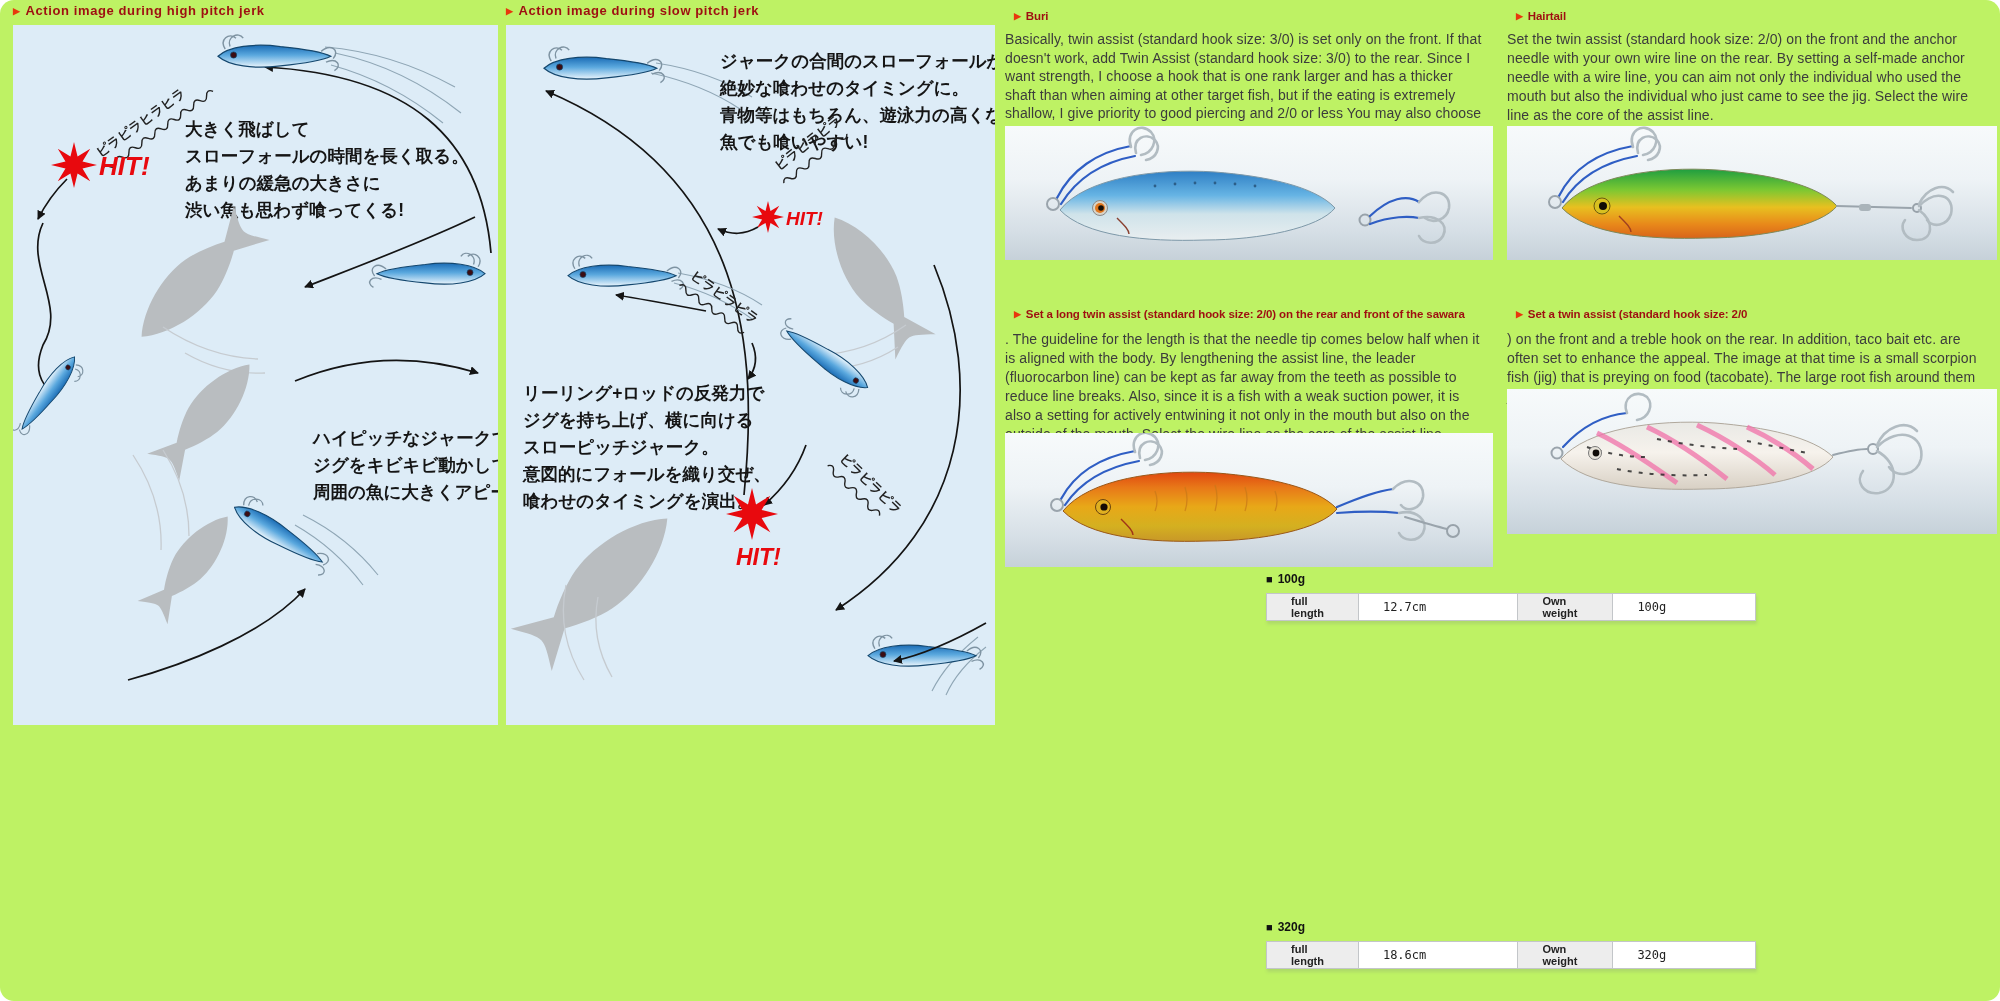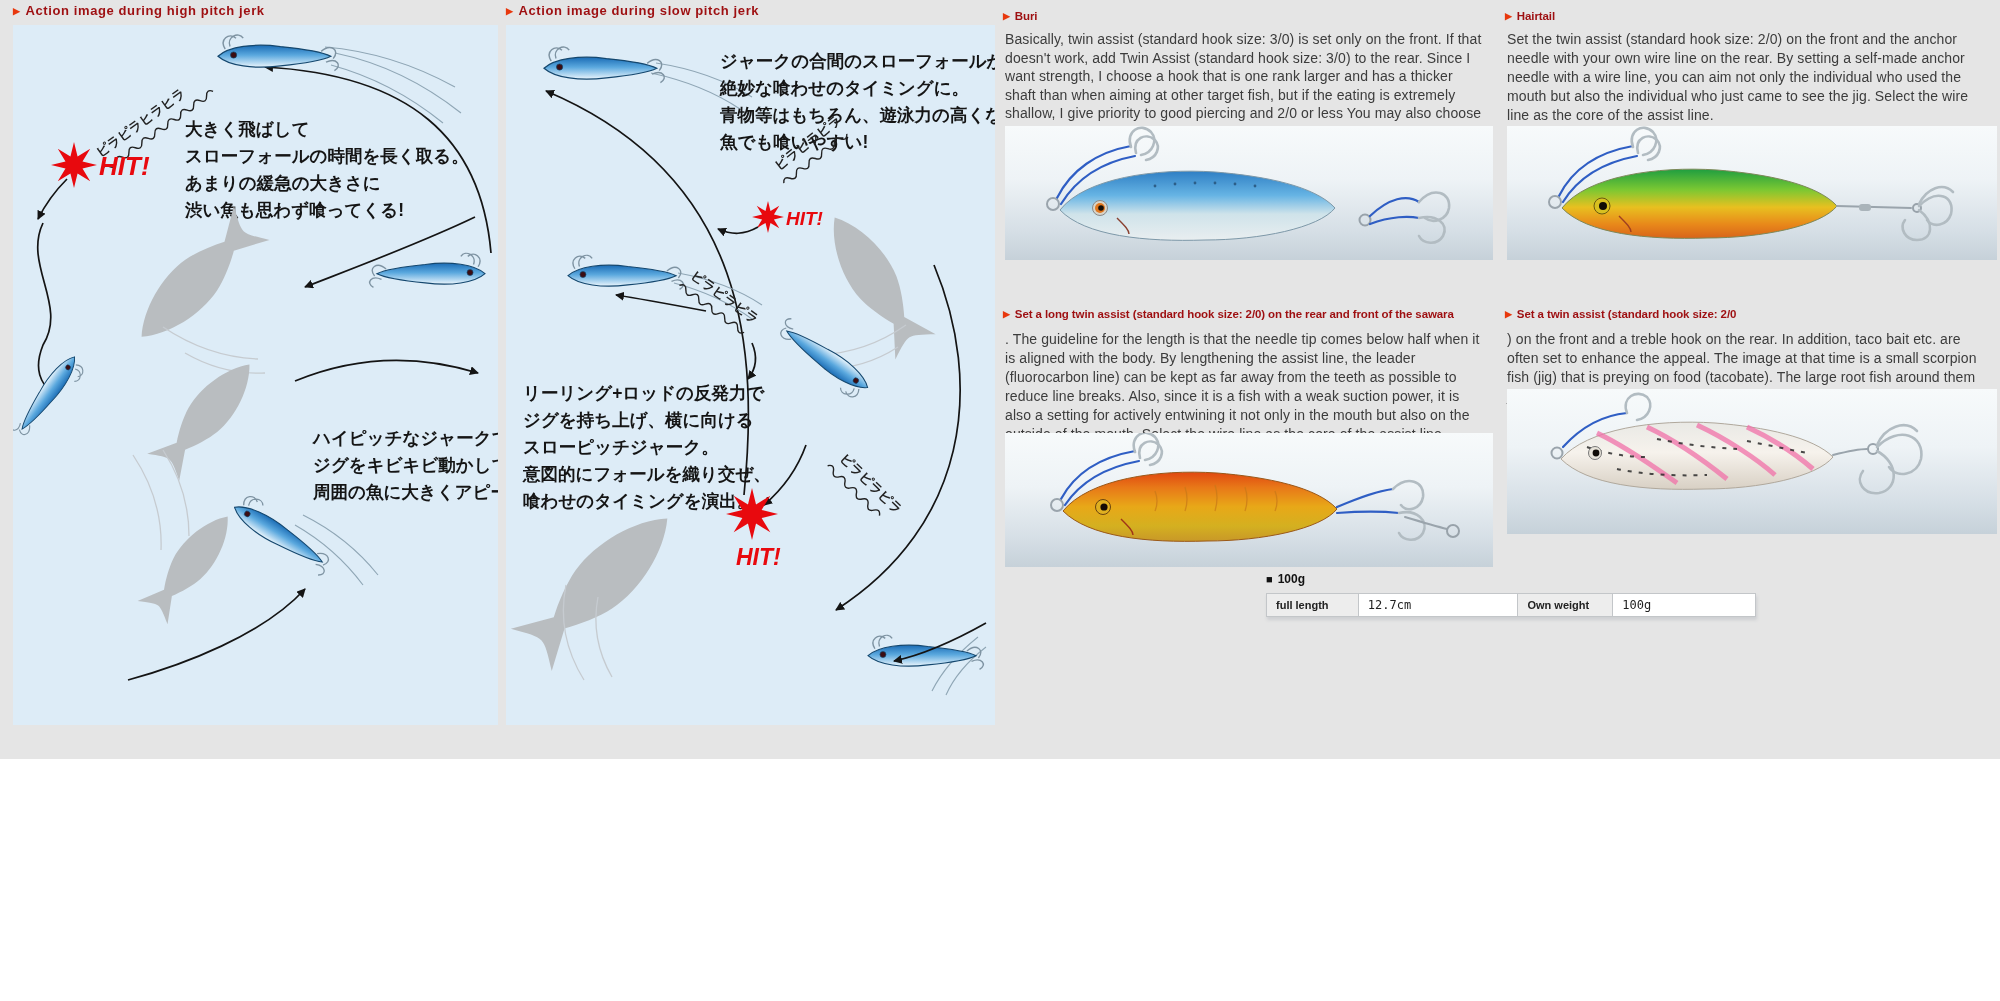--- a/index.html
+++ b/index.html
@@ -1,21 +1,21 @@
 <!DOCTYPE html>
 <html><head>
 <meta charset="utf-8">
 <style>
   html,body{margin:0;padding:0;background:#fff;}
-  .stage{position:relative;width:2000px;height:759px;background:#e5e5e5;overflow:hidden;
-         font-family:"Liberation Sans",sans-serif;}
+  .stage{position:relative;width:2000px;height:1001px;background:#bef264;overflow:hidden;
+         font-family:"Liberation Sans",sans-serif;border-radius:14px;}
   
   .panel-title{position:absolute;top:3px;font-size:13px;font-weight:bold;color:#9e0f11;
                letter-spacing:.6px;white-space:nowrap;}
-  .sec-title{position:absolute;font-size:11.5px;font-weight:bold;color:#9e0f11;white-space:nowrap;letter-spacing:-.1px;}
+  .sec-title{position:absolute;font-size:11.5px;font-weight:bold;color:#9e0f11;white-space:nowrap;letter-spacing:-.1px;margin-left:11px;}
   .bullet{color:#e8380d;font-size:9px;margin-right:5px;vertical-align:1px;}
   .sec-body{position:absolute;font-size:14px;line-height:19px;color:#3c3c3c;letter-spacing:.1px;}
   
   .diagram{position:absolute;background:#ddecf7;}
   .arr{fill:none;stroke:#141414;stroke-width:1.7;}
   .zig{fill:none;stroke:#222;stroke-width:1.4;}
   .flut{font-size:13px;font-weight:bold;fill:#222;}
   .hit{font-weight:bold;font-style:italic;fill:#e8090e;}
   .jp{font-size:17.5px;font-weight:bold;fill:#151515;}
   .fishg{fill:#b9bdc0;}
@@ -26,21 +26,21 @@
   .photo{position:absolute;background:linear-gradient(180deg,#f7fafb 0%,#eef3f6 40%,#d6dfe6 78%,#c6d1d9 100%);}
   .hk{fill:none;stroke:#b2bcc2;stroke-width:2.6;stroke-linecap:round;}
   .asl{fill:none;stroke:#2f5ec4;stroke-width:2.2;stroke-linecap:round;}
   .wir{fill:none;stroke:#9aa4ac;stroke-width:2;stroke-linecap:round;}
   
   .spec-block{position:absolute;left:1266px;width:492px;}
   .spec-heading{font-size:12px;font-weight:bold;color:#111;height:13px;line-height:13px;}
   .sq{font-size:11px;margin-right:5px;}
   .spec-table{border-collapse:collapse;width:490px;margin-top:7px;background:#fff;
               box-shadow:1px 3px 3px rgba(100,110,125,.18);}
-  .spec-table td{border:1px solid #c3c6c9;height:23px;padding:1px 9px;font-size:11px;box-sizing:border-box;}
+  .spec-table td{border:1px solid #c3c6c9;height:23px;padding:1px 24px;font-size:11px;box-sizing:border-box;}
   td.lab{background:#ededed;font-weight:bold;color:#222;}
   td.val{background:#fff;color:#222;font-family:"DejaVu Sans Mono",monospace;font-size:12px;}
 </style>
 </head>
 <body>
 
 <div class="stage">
 
   <svg width="0" height="0" style="position:absolute">
     <defs>

